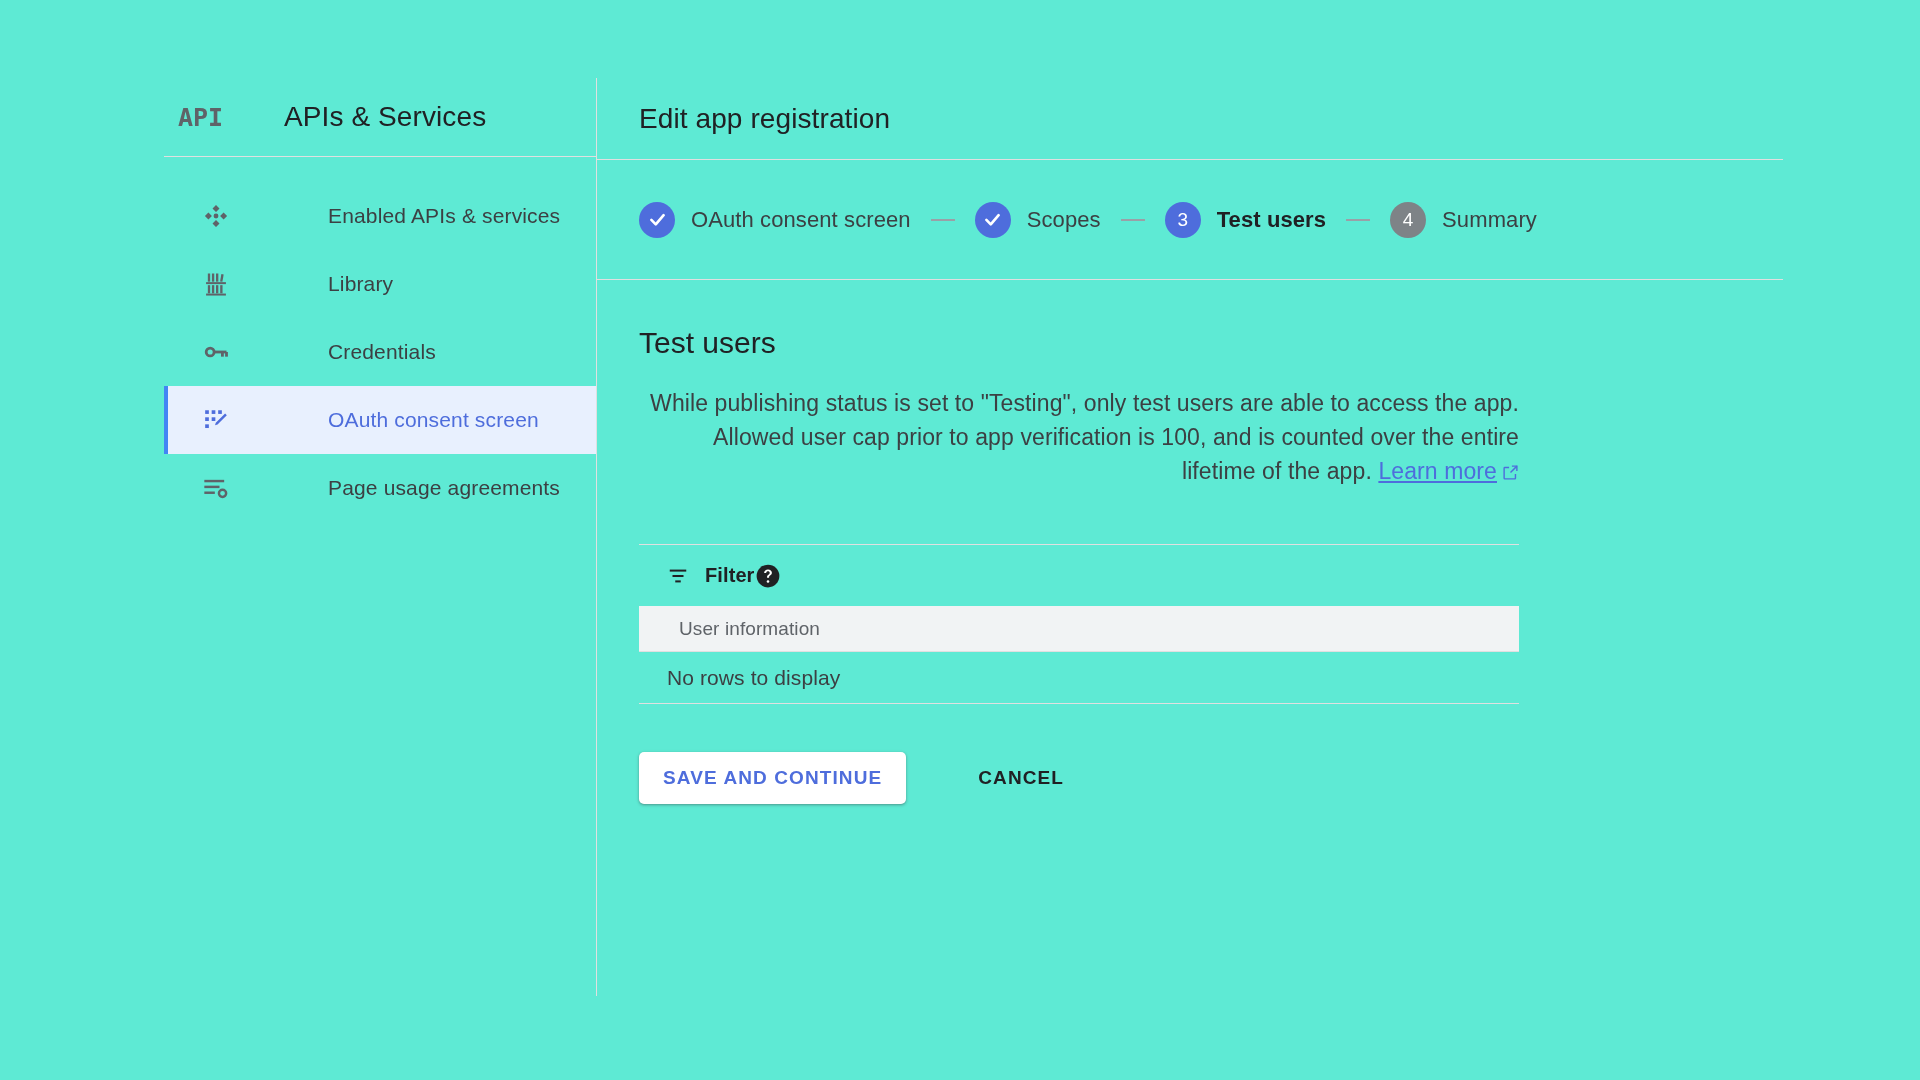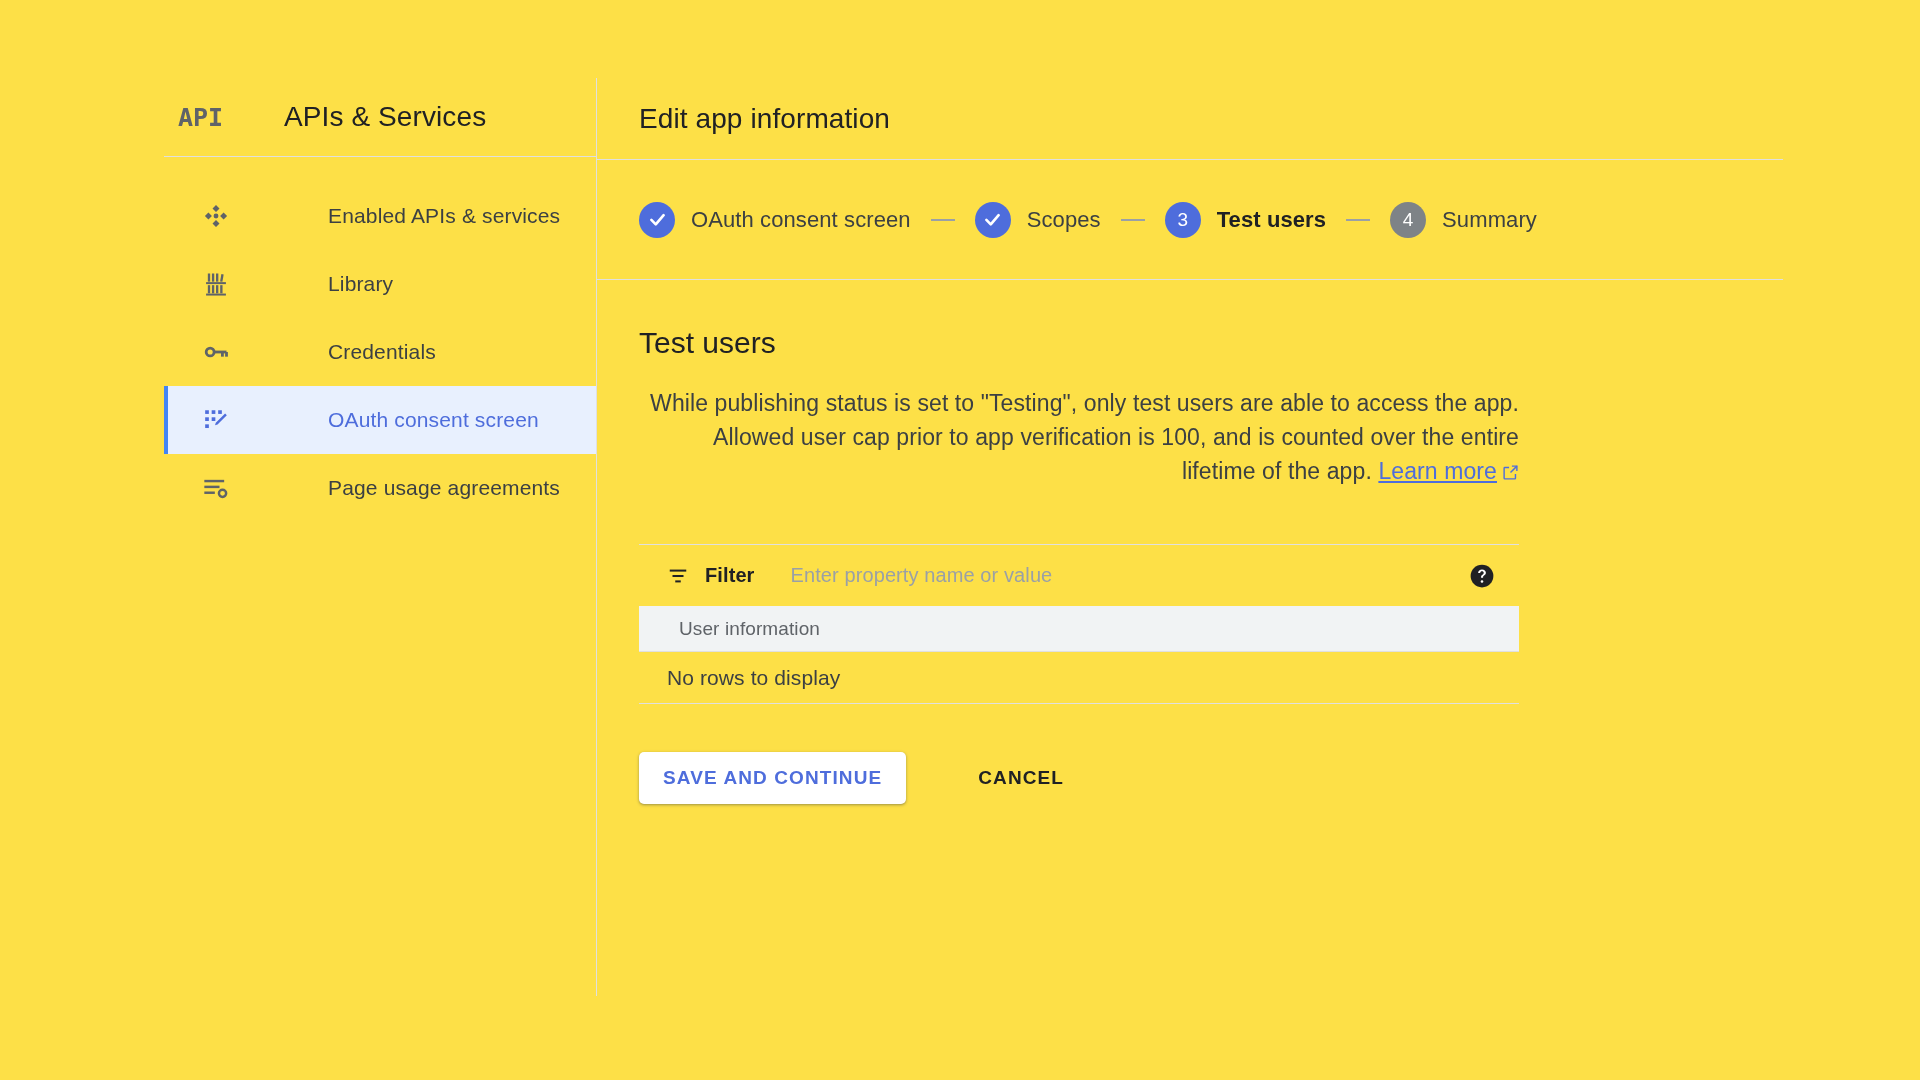--- a/index.html
+++ b/index.html
@@ -10,21 +10,21 @@
     background: #ffffff;
     font-family: "Liberation Sans", sans-serif;
     -webkit-font-smoothing: antialiased;
     overflow: hidden;
   }
 
   #page {
     position: relative;
     width: 1920px;
     height: 1080px;
-    background: #fde047;
+    background: #5eead4;
   }
 
   
   #sidebar {
     position: absolute;
     left: 164px;
     top: 78px;
     width: 432px;
     height: 918px;
   }
@@ -399,21 +399,21 @@
       </div>
 
     </div>
   </div>
 
   <div id="main-vdivider"></div>
 
   <div id="main">
 
     <div class="main-header">
-      <span class="main-header-title">Edit app information</span>
+      <span class="main-header-title">Edit app registration</span>
     </div>
 
     <div class="stepper">
 
       <div class="step">
         <span class="step-badge done">
           <svg width="21" height="21" viewBox="0 0 24 24" fill="none" stroke="#ffffff" stroke-width="3" stroke-linecap="round" stroke-linejoin="round">
             <polyline points="5,12.5 10,17.5 19,7"></polyline>
           </svg>
         </span>
@@ -459,21 +459,20 @@
 
         <div class="filter-row">
           <span class="filter-icon">
             <svg width="22" height="22" viewBox="0 0 24 24" fill="#202124">
               <rect x="3" y="5" width="18" height="2.2"></rect>
               <rect x="6" y="10.9" width="12" height="2.2"></rect>
               <rect x="9" y="16.8" width="6" height="2.2"></rect>
             </svg>
           </span>
           <span class="filter-label">Filter</span>
-          <input class="filter-input" type="text" value="" placeholder="Enter property name or value" style="">
           <span class="help-icon">
             <svg width="26" height="26" viewBox="0 0 24 24">
               <circle cx="12" cy="12" r="10.5" fill="#202124"></circle>
               <path d="M12 6.1c-2 0-3.5 1.3-3.6 3.2h1.9c.1-1 .7-1.6 1.7-1.6.9 0 1.6.6 1.6 1.4 0 .7-.3 1.1-1.2 1.7-.9.6-1.3 1.2-1.3 2.2v.6h1.9v-.5c0-.7.3-1.1 1.2-1.7.9-.6 1.4-1.3 1.4-2.4 0-1.7-1.5-2.9-3.6-2.9z" fill="#ffffff"></path>
               <circle cx="12" cy="17.1" r="1.2" fill="#ffffff"></circle>
             </svg>
           </span>
         </div>
 
         <div class="table-head">

